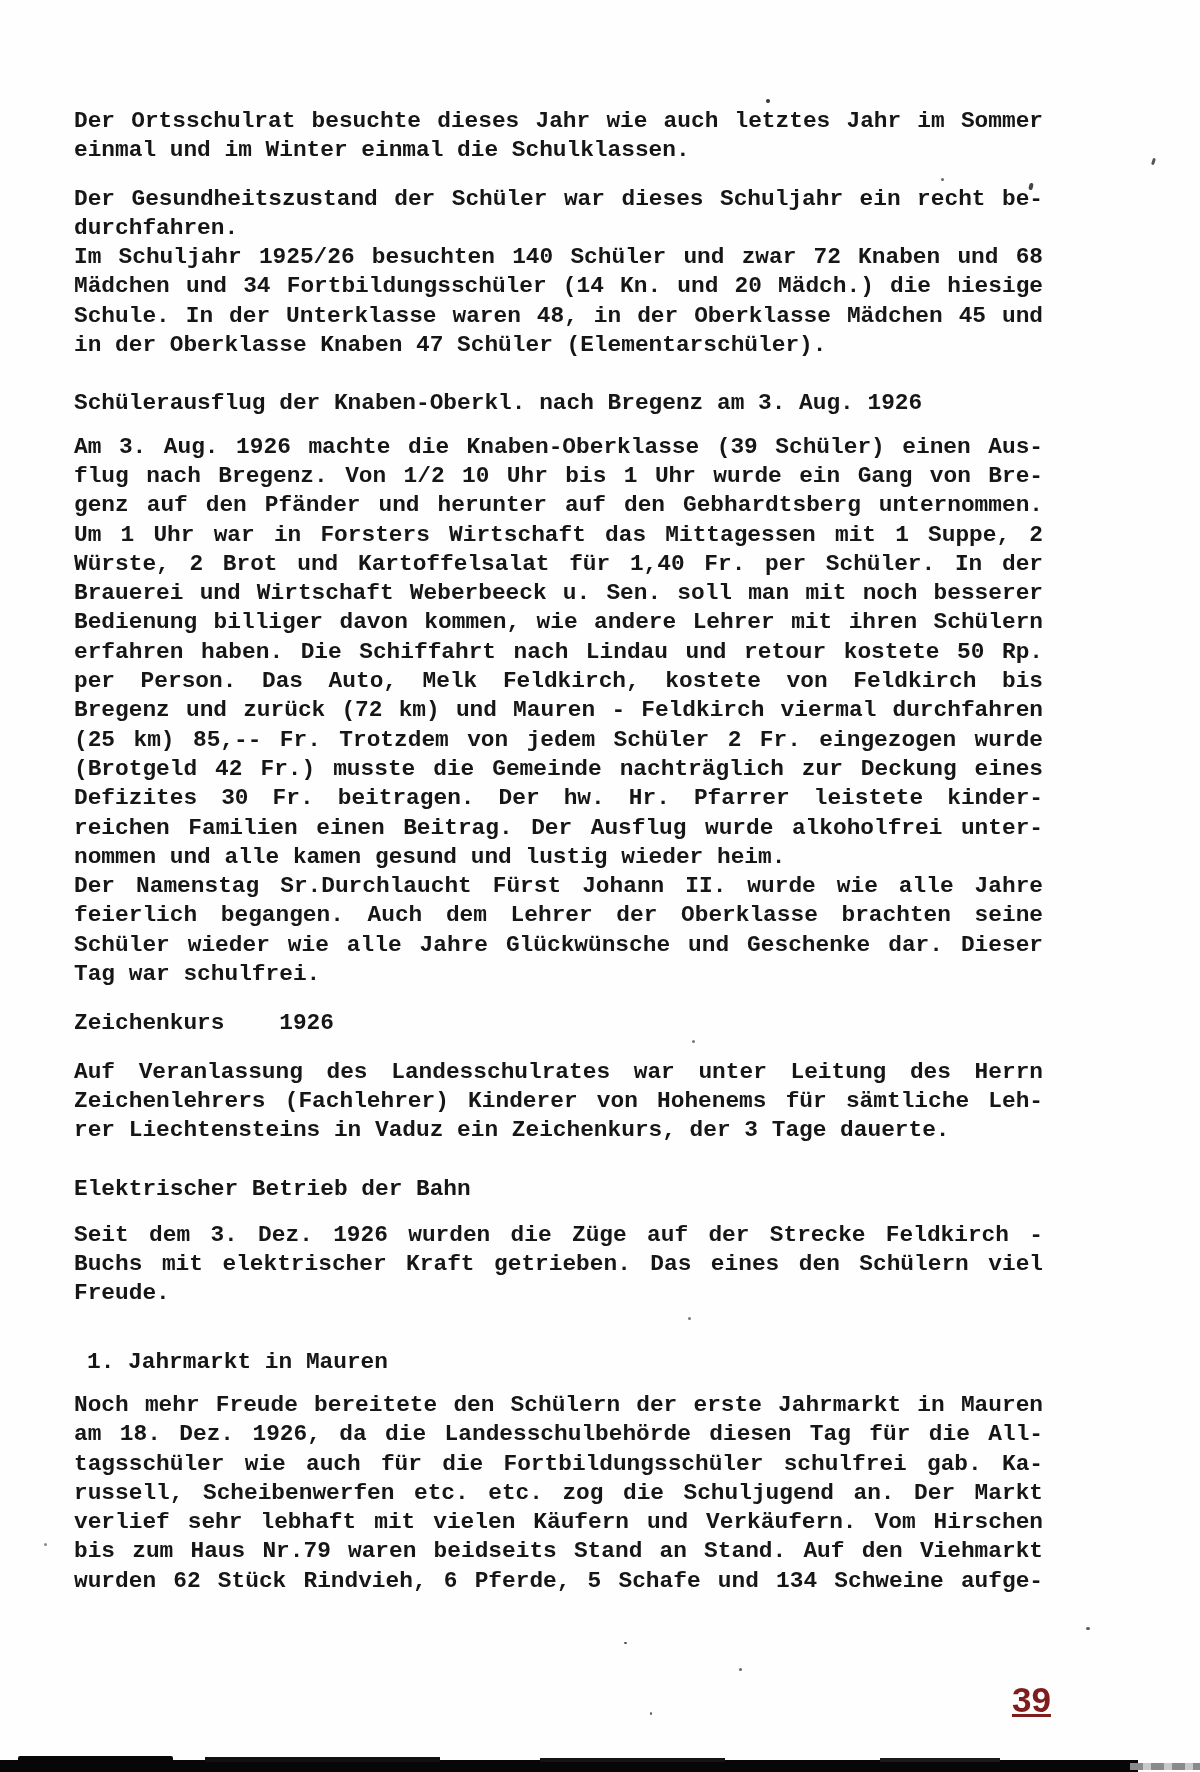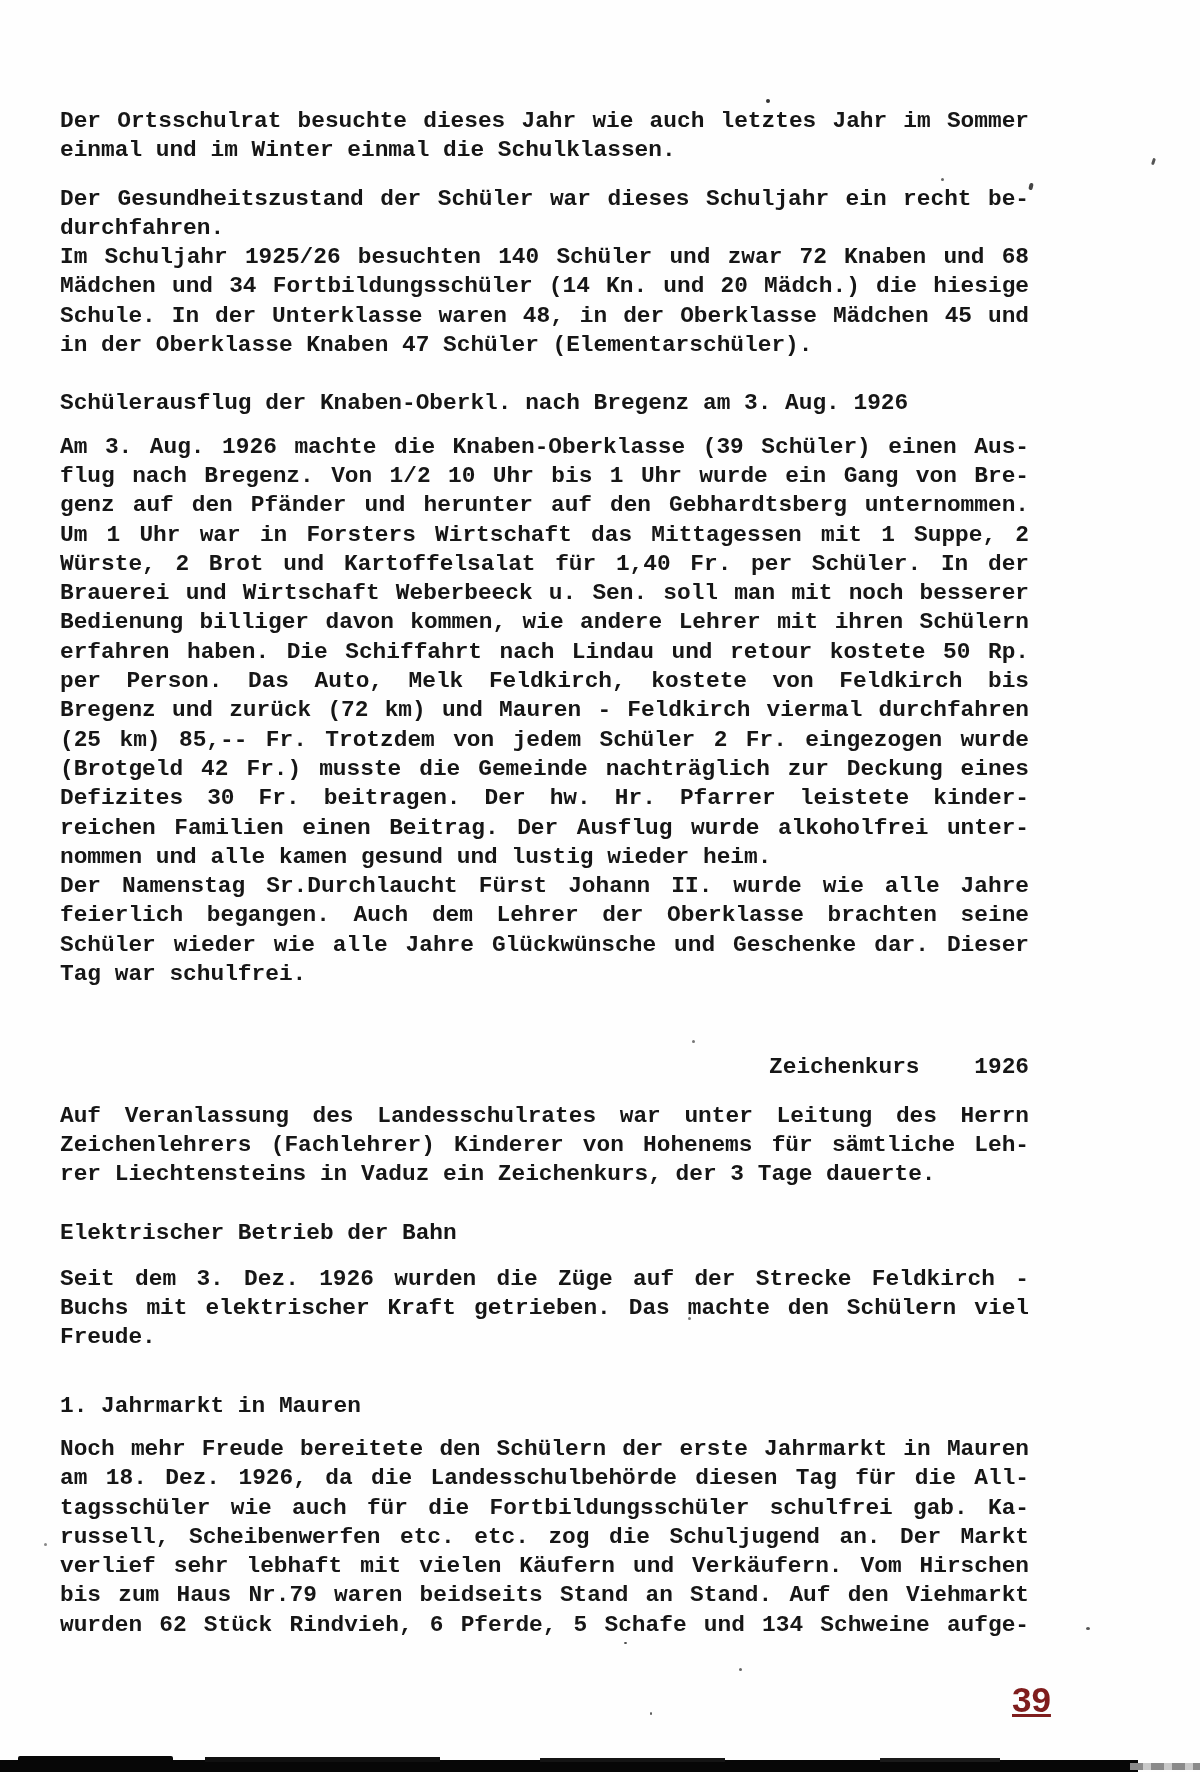--- a/index.html
+++ b/index.html
@@ -4,21 +4,21 @@
 <style>
   html,body { margin:0; padding:0; background:#e8e8e8; }
   .page {
     position:relative;
     width:1200px; height:1772px;
     background:var(--paper,#fefefe);
     overflow:hidden;
     box-shadow:0 0 6px rgba(0,0,0,.25);
   }
   .doc {
-    position:absolute; left:60px; top:0; width:969px; padding-top:107px;
+    position:absolute; left:74px; top:0; width:969px; padding-top:107px;
   }
   .block { margin:0; }
   .line {
     font-family:"Liberation Mono","DejaVu Sans Mono",monospace;
     font-weight:700;
     font-size:22.8px;
     line-height:29.3px;
     height:29.3px;
     color:var(--ink,#151515);
     white-space:pre;
@@ -93,37 +93,37 @@
         <div class="line j">(25 km) 85,-- Fr. Trotzdem von jedem Schüler 2 Fr. eingezogen wurde</div>
         <div class="line j">(Brotgeld 42 Fr.) musste die Gemeinde nachträglich zur Deckung eines</div>
         <div class="line j">Defizites 30 Fr. beitragen. Der hw. Hr. Pfarrer leistete kinder-</div>
         <div class="line j">reichen Familien einen Beitrag. Der Ausflug wurde alkoholfrei unter-</div>
         <div class="line">nommen und alle kamen gesund und lustig wieder heim.</div>
         <div class="line j">Der Namenstag Sr.Durchlaucht Fürst Johann II. wurde wie alle Jahre</div>
         <div class="line j">feierlich begangen. Auch dem Lehrer der Oberklasse brachten seine</div>
         <div class="line j">Schüler wieder wie alle Jahre Glückwünsche und Geschenke dar. Dieser</div>
         <div class="line">Tag war schulfrei.</div>
       </div>
-      <div class="block heading" style="margin-top: 64px; text-align: right;">
+      <div class="block heading" style="margin-top: 20px;">
         <div class="line">Zeichenkurs&nbsp;&nbsp;&nbsp;&nbsp;1926</div>
       </div>
       <div class="block paragraph" style="margin-top: 19px;">
         <div class="line j">Auf Veranlassung des Landesschulrates war unter Leitung des Herrn</div>
         <div class="line j">Zeichenlehrers (Fachlehrer) Kinderer von Hohenems für sämtliche Leh-</div>
         <div class="line">rer Liechtensteins in Vaduz ein Zeichenkurs, der 3 Tage dauerte.</div>
       </div>
       <div class="block heading" style="margin-top: 29px;">
         <div class="line">Elektrischer Betrieb der Bahn</div>
       </div>
       <div class="block paragraph" style="margin-top: 17px;">
         <div class="line j">Seit dem 3. Dez. 1926 wurden die Züge auf der Strecke Feldkirch -</div>
-        <div class="line j">Buchs mit elektrischer Kraft getrieben. Das machte den Schülern viel</div>
+        <div class="line j">Buchs mit elektrischer Kraft getrieben. Das eines den Schülern viel</div>
         <div class="line">Freude.</div>
       </div>
-      <div class="block heading" style="margin-top: 39px;">
+      <div class="block heading" style="margin-top: 39px; margin-left: 13px;">
         <div class="line">1. Jahrmarkt in Mauren</div>
       </div>
       <div class="block paragraph" style="margin-top: 14px;">
         <div class="line j">Noch mehr Freude bereitete den Schülern der erste Jahrmarkt in Mauren</div>
         <div class="line j">am 18. Dez. 1926, da die Landesschulbehörde diesen Tag für die All-</div>
         <div class="line j">tagsschüler wie auch für die Fortbildungsschüler schulfrei gab. Ka-</div>
         <div class="line j">russell, Scheibenwerfen etc. etc. zog die Schuljugend an. Der Markt</div>
         <div class="line j">verlief sehr lebhaft mit vielen Käufern und Verkäufern. Vom Hirschen</div>
         <div class="line j">bis zum Haus Nr.79 waren beidseits Stand an Stand. Auf den Viehmarkt</div>
         <div class="line j">wurden 62 Stück Rindvieh, 6 Pferde, 5 Schafe und 134 Schweine aufge-</div>

